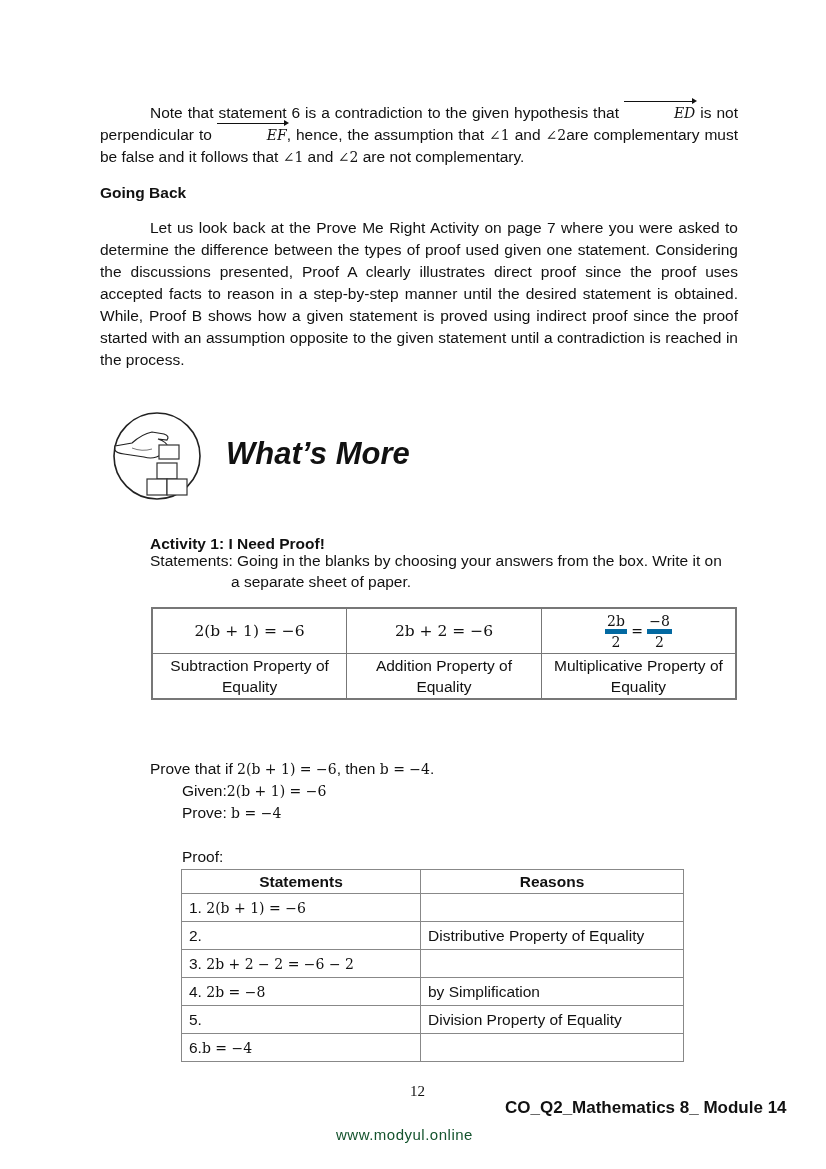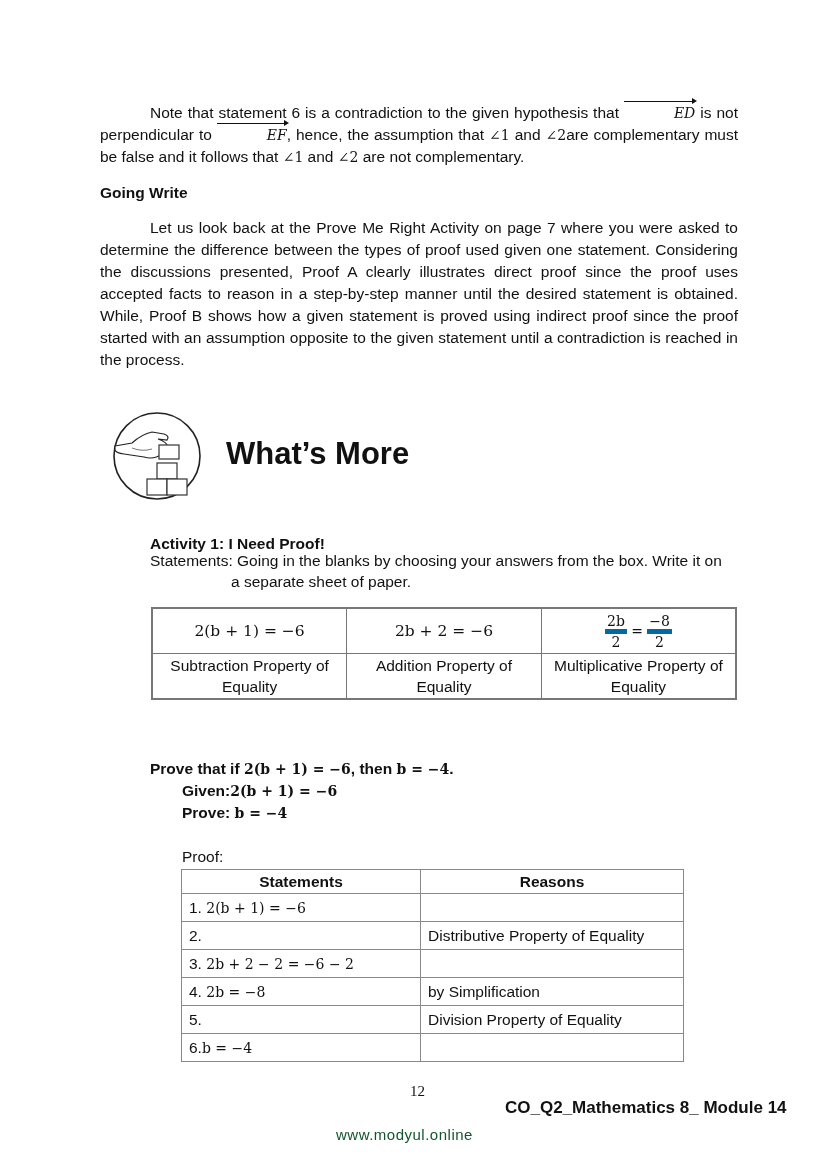--- a/index.html
+++ b/index.html
@@ -5,52 +5,52 @@
     html, body { margin: 0; padding: 0; background: #ffffff; }
     body { width: 826px; height: 1169px; position: relative; overflow: hidden;
       font-family: "Liberation Sans", sans-serif; color: #111; font-size: 15.5px; }
     .para { position: absolute; left: 100px; width: 638px; line-height: 22px; text-align: justify; }
     .indent { text-indent: 50px; }
     .mn { font-family: "DejaVu Serif", "Liberation Serif", serif; font-size: 14px; }
     .vec { position: relative; display: inline-block; font-family: "DejaVu Serif", serif; font-style: italic; font-size: 14px; }
     .vec::before { content: ""; position: absolute; left: 0; right: 0; top: -1px; border-top: 1px solid #111; }
     .vec::after { content: ""; position: absolute; right: -2px; top: -4px; border-left: 5px solid #111; border-top: 3px solid transparent; border-bottom: 3px solid transparent; }
     h2.heading { position: absolute; left: 100px; top: 184px; margin: 0; font-size: 15.5px; font-weight: bold; }
-    .wm-title { position: absolute; left: 226px; top: 436px; margin: 0; font-size: 31px; font-weight: bold; }
+    .wm-title { position: absolute; left: 226px; top: 436px; margin: 0; font-size: 31px; font-weight: bold; font-style: italic; }
     .icon-circle { position: absolute; left: 112px; top: 412px; width: 90px; height: 88px; }
     .act-title { position: absolute; left: 150px; top: 522px; font-weight: bold; font-size: 15.5px; margin-top: 13px; }
     .directions { position: absolute; left: 150px; top: 550px; line-height: 21px; width: 600px; }
     .dir-cont { padding-left: 81px; display: block; }
     table { border-collapse: collapse; position: absolute; }
     .box { left: 151px; top: 607px; width: 586px; border: 2px solid #777; }
     .box td { border: 1px solid #777; text-align: center; font-size: 15.5px; line-height: 21px; padding: 0 4px; width: 33.3%; }
     .box tr.r1 td { height: 44px; }
     .box tr.r2 td { height: 32px; }
     .box tr.r3 td { height: 44px; }
     .frac { display: inline-flex; flex-direction: column; align-items: center; vertical-align: middle; line-height: 16px; }
     .frac .num { border-bottom: 5px solid #0369a1; padding: 0 2px; }
-    .prove-block { position: absolute; left: 150px; top: 758px; line-height: 22px; font-weight: bold; }
+    .prove-block { position: absolute; left: 150px; top: 758px; line-height: 22px; }
     .sub { padding-left: 32px; display: block; }
     .proof-label { position: absolute; left: 182px; top: 848px; }
     .proof { left: 181px; top: 869px; width: 503px; border: 1px solid #888; }
     .proof th, .proof td { border: 1px solid #888; font-size: 15.5px; height: 27px; padding: 0 7px; text-align: left; }
     .proof th { text-align: center; font-weight: bold; height: 23px; }
     .proof .c1 { width: 224px; }
     .page-num { position: absolute; left: 410px; top: 1083px; font-family: "Liberation Serif", serif; font-size: 15px; }
     .footer { position: absolute; left: 505px; top: 1098px; font-weight: bold; font-size: 17px; }
     .watermark { position: absolute; left: 336px; top: 1126px; color: #14532d; font-size: 15px; letter-spacing: 0.5px; }
   </style>
 </head>
 <body>
 
 <div class="para indent" style="top:102px;">
   <span>Note that statement 6 is a contradiction to the given hypothesis that </span><span class="vec">ED</span><span> is not perpendicular to </span><span class="vec">EF</span><span>, hence, the assumption that </span><span class="mn">∠1</span><span> and </span><span class="mn">∠2</span><span>are complementary must be false and it follows that </span><span class="mn">∠1</span><span> and </span><span class="mn">∠2</span><span> are not complementary.</span>
 </div>
 
-<h2 class="heading">Going Write</h2>
+<h2 class="heading">Going Back</h2>
 <div class="para indent" style="top:217px;">Let us look back at the Prove Me Right Activity on page 7 where you were asked to determine the difference between the types of proof used given one statement. Considering the discussions presented, Proof A clearly illustrates direct proof since the proof uses accepted facts to reason in a step-by-step manner until the desired statement is obtained.  While, Proof B shows how a given statement is proved using indirect proof since the proof started with an assumption opposite to the given statement until a contradiction is reached in the process.</div>
 
 <svg class="icon-circle" viewBox="0 0 90 88">
   <circle cx="45" cy="44" r="43" fill="none" stroke="#222" stroke-width="1.6"></circle>
   <path d="M3 34 L20 31 Q30 22 40 20 L52 22 Q58 24 55 28 L46 27 Q55 30 56 35 L58 40 Q55 44 50 42 Q42 48 32 45 L12 42 Q4 41 3 38 Z" fill="#fff" stroke="#222" stroke-width="1.2"></path>
   <path d="M20 36 Q30 40 40 37" fill="none" stroke="#555" stroke-width="0.8"></path>
   <rect x="47" y="33" width="20" height="14" fill="#fff" stroke="#333" stroke-width="1.2"></rect>
   <rect x="45" y="51" width="20" height="16" fill="#fff" stroke="#333" stroke-width="1.2"></rect>
   <rect x="35" y="67" width="20" height="16" fill="#fff" stroke="#333" stroke-width="1.2"></rect>
   <rect x="55" y="67" width="20" height="16" fill="#fff" stroke="#333" stroke-width="1.2"></rect>

